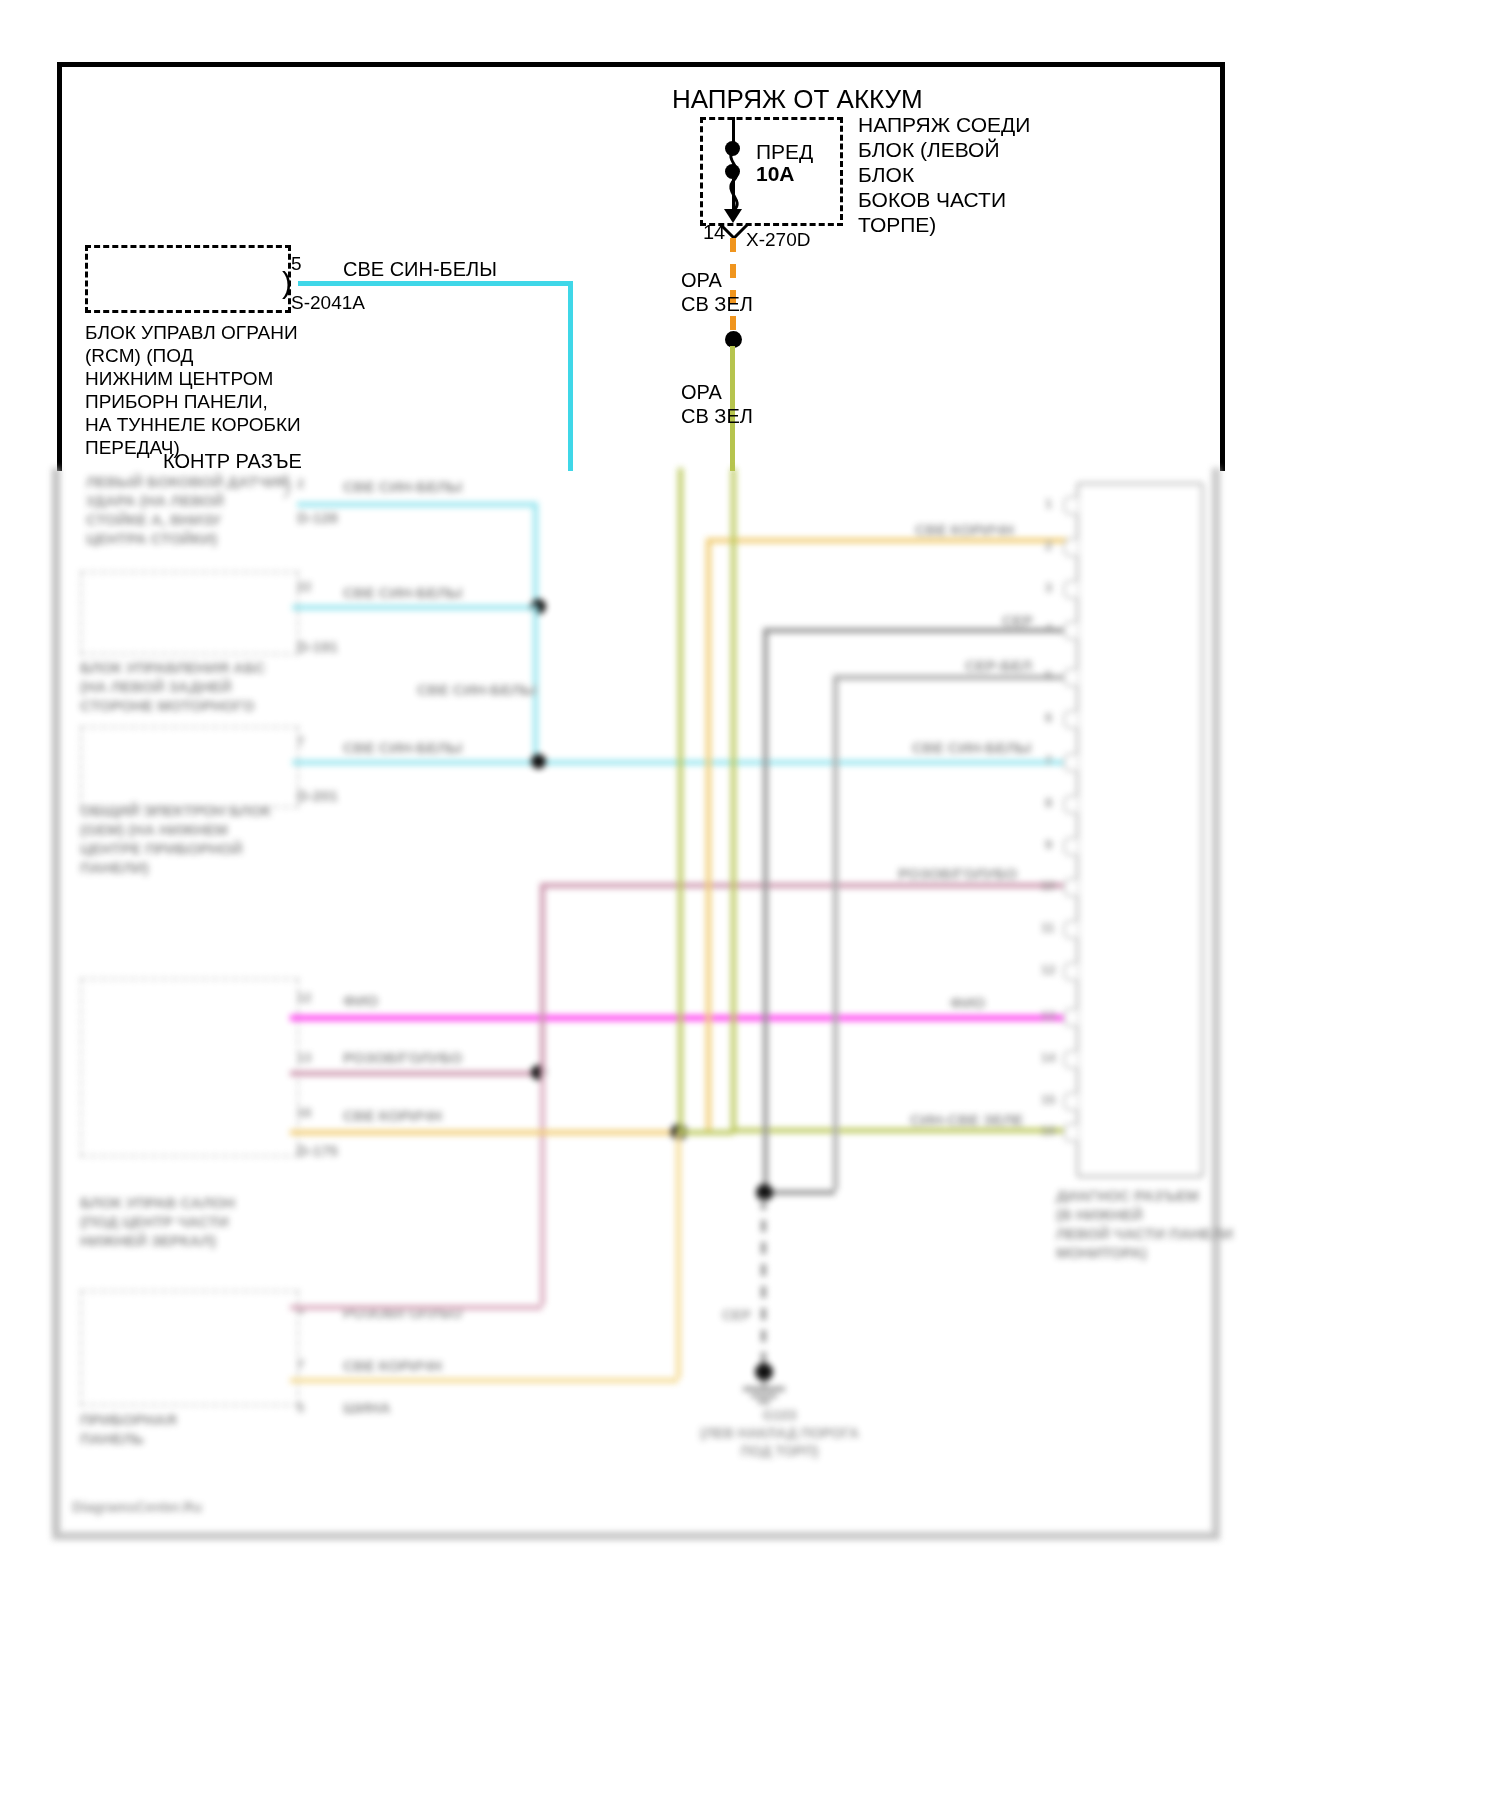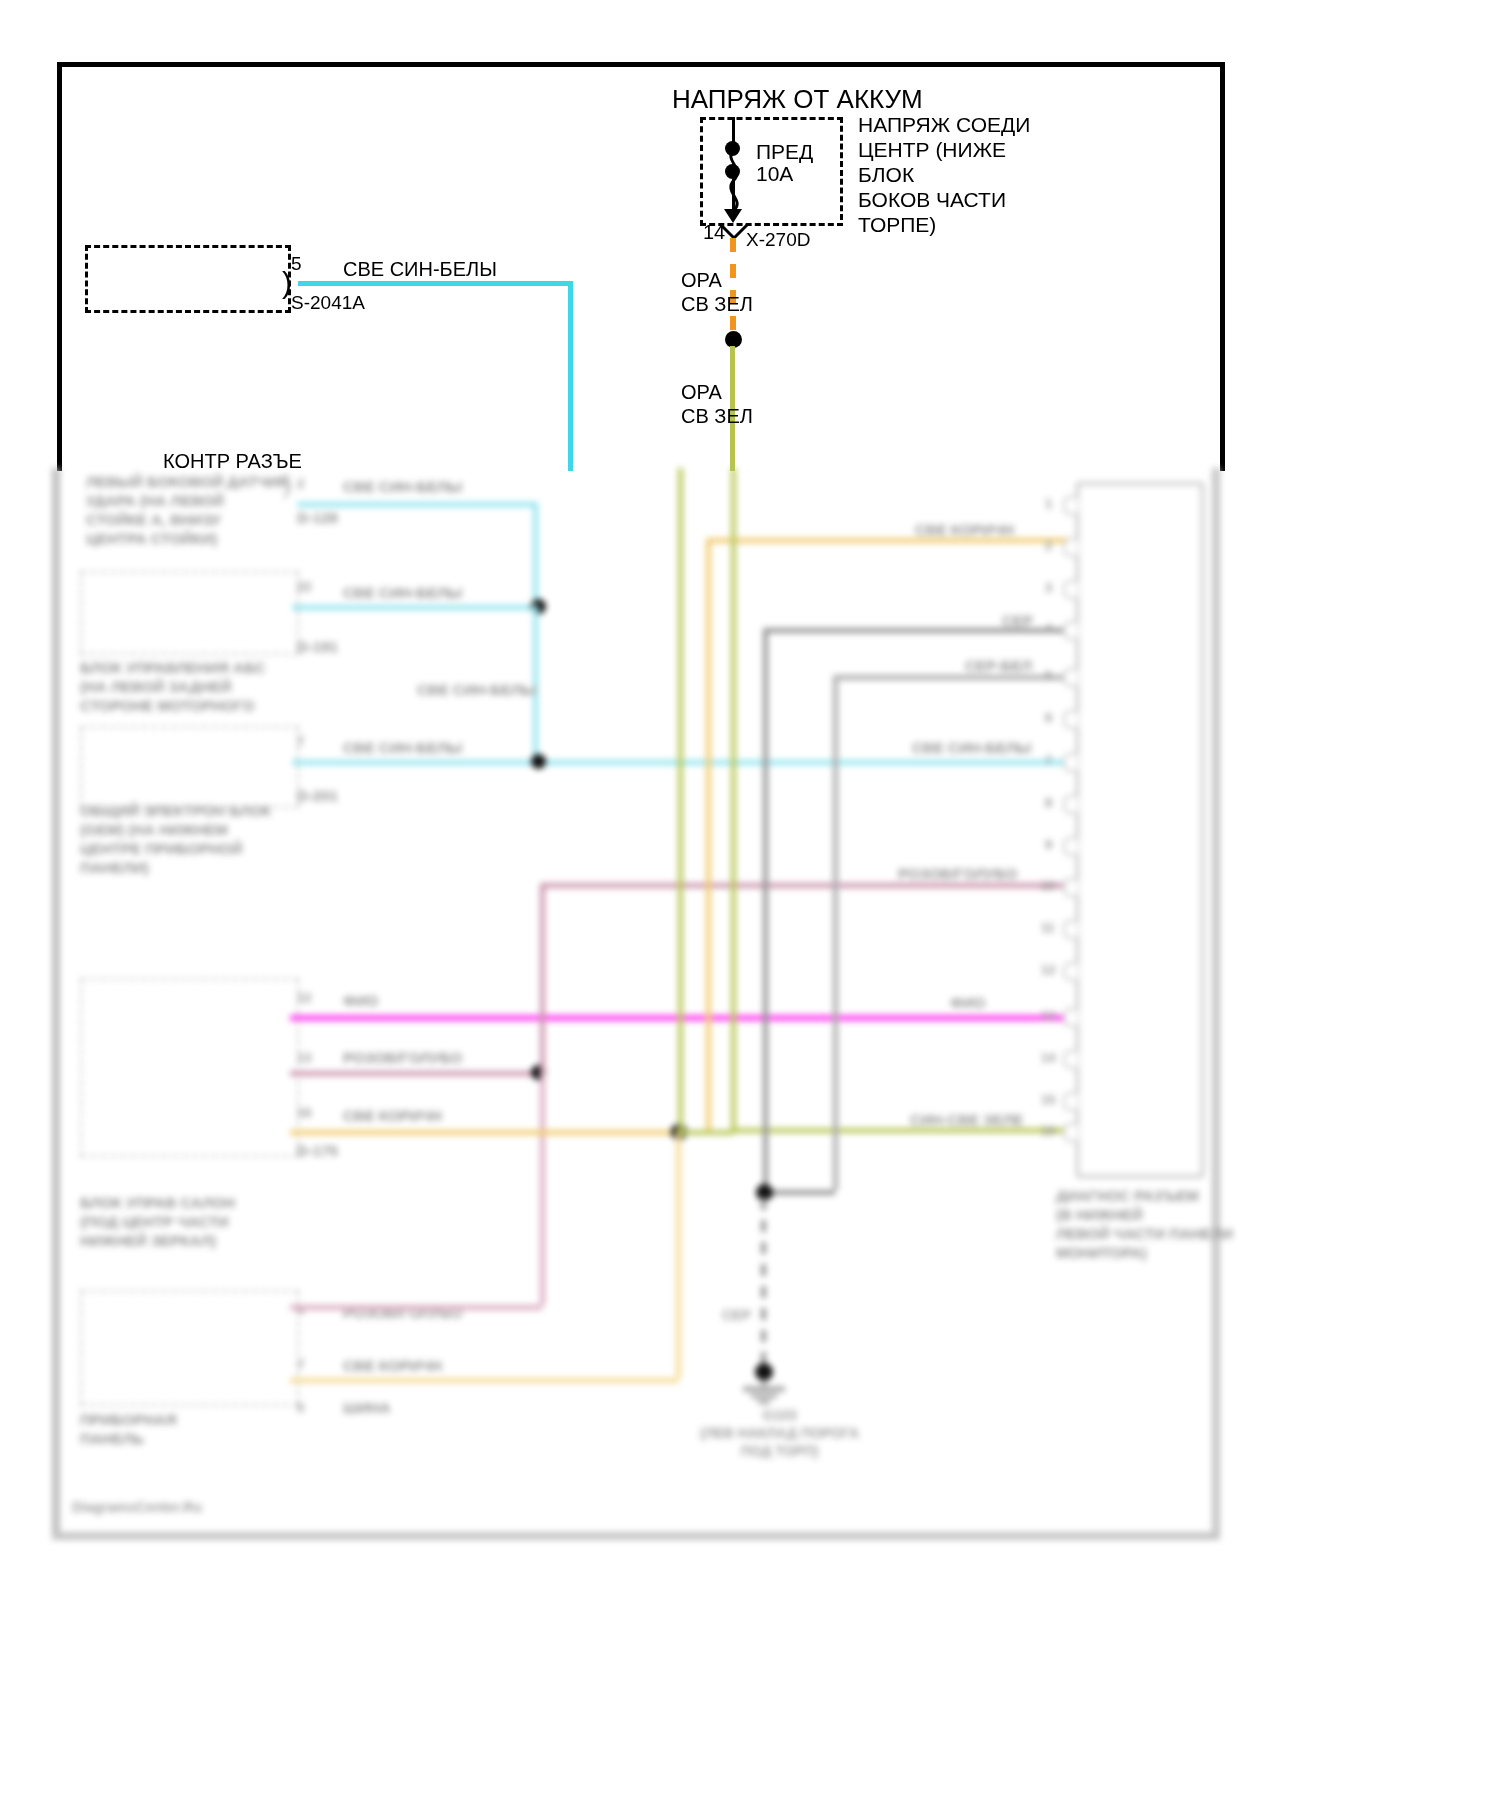--- a/index.html
+++ b/index.html
@@ -86,46 +86,47 @@
 
   <div class="w v" style="left:732px;top:117px;height:28px;background:#000;width:3px;"></div>
 
   <svg class="fuse-wave" style="left:717px;top:146px;width:34px;height:68px;" viewBox="0 0 34 68">
     <path d="M17 4 C 6 14, 28 22, 17 34 C 6 46, 28 54, 17 64" stroke="#000" stroke-width="3" fill="none"></path>
   </svg>
   <div class="dot" style="left:725px;top:141px;width:15px;height:15px;"></div>
   <div class="dot" style="left:725px;top:164px;width:15px;height:15px;"></div>
 
   <div class="t" style="left:756px;top:140px;font-size:21px;">ПРЕД</div>
-  <div class="t" style="left:756px;top:162px;font-size:21px;">10А</div>
+  <div class="t" style="left:756px;top:162px;font-size:21px;font-weight:bold;">10А</div>
 
   <div class="w v" style="left:732px;top:179px;height:33px;background:#000;width:3px;"></div>
   <div class="arrowhead" style="left:724px;top:209px;"></div>
 
-  <div class="t" style="left:858px;top:112px;font-size:21px;line-height:25px;"><span>НАПРЯЖ СОЕДИ</span><br><span>ЦЕНТР (НИЖЕ</span><br><span>БЛОК</span><br><span>БОКОВ ЧАСТИ</span><br><span>ТОРПЕ)</span></div>
+  <div class="t" style="left:858px;top:112px;font-size:21px;line-height:25px;"><span>НАПРЯЖ СОЕДИ</span><br><span>БЛОК (ЛЕВОЙ</span><br><span>БЛОК</span><br><span>БОКОВ ЧАСТИ</span><br><span>ТОРПЕ)</span></div>
 
   <svg style="position:absolute;left:718px;top:222px;width:32px;height:18px;" viewBox="0 0 32 18">
     <path d="M2 2 L16 16 L30 2" stroke="#000" stroke-width="3" fill="none"></path>
   </svg>
   <div class="t" style="left:703px;top:221px;font-size:20px;">14</div>
   <div class="t" style="left:746px;top:228px;font-size:19px;">X-270D</div>
 
   <div class="vdash-or" style="left:730px;top:238px;height:98px;"></div>
   <div class="t" style="left:681px;top:268px;font-size:20px;line-height:24px;"><span>ОРА</span><br><span>СВ ЗЕЛ</span></div>
 
   <div class="dot" style="left:725px;top:331px;width:17px;height:17px;"></div>
 
   <div class="w v olive" style="left:730px;top:346px;height:125px;width:5px;"></div>
   <div class="t" style="left:681px;top:380px;font-size:20px;line-height:24px;"><span>ОРА</span><br><span>СВ ЗЕЛ</span></div>
 
   <div class="dashbox" style="left:85px;top:245px;width:200px;height:62px;"></div>
   <div class="brk" style="left:282px;top:268px;">)</div>
   <div class="t sm" style="left:291px;top:252px;font-size:19px;">5</div>
   <div class="t" style="left:291px;top:291px;font-size:19px;">S-2041A</div>
 
+  <div class="t" style="left:85px;top:321px;font-size:19px;line-height:23px;"><span>БЛОК УПРАВЛ ОГРАНИ</span><br><span>(RCM) (ПОД</span><br><span>НИЖНИМ ЦЕНТРОМ</span><br><span>ПРИБОРН ПАНЕЛИ,</span><br><span>НА ТУННЕЛЕ КОРОБКИ</span><br><span>ПЕРЕДАЧ)</span></div>
 
   <div class="t" style="left:343px;top:258px;font-size:20px;">СВЕ СИН-БЕЛЫ</div>
   <div class="w h cy" style="left:298px;top:281px;width:275px;"></div>
   <div class="w v cy" style="left:568px;top:281px;height:190px;"></div>
 
   <div class="t" style="left:163px;top:450px;font-size:20px;">КОНТР РАЗЪЕ</div>
 
   <div id="blurred">
 
     <div class="bframe-left"></div>

